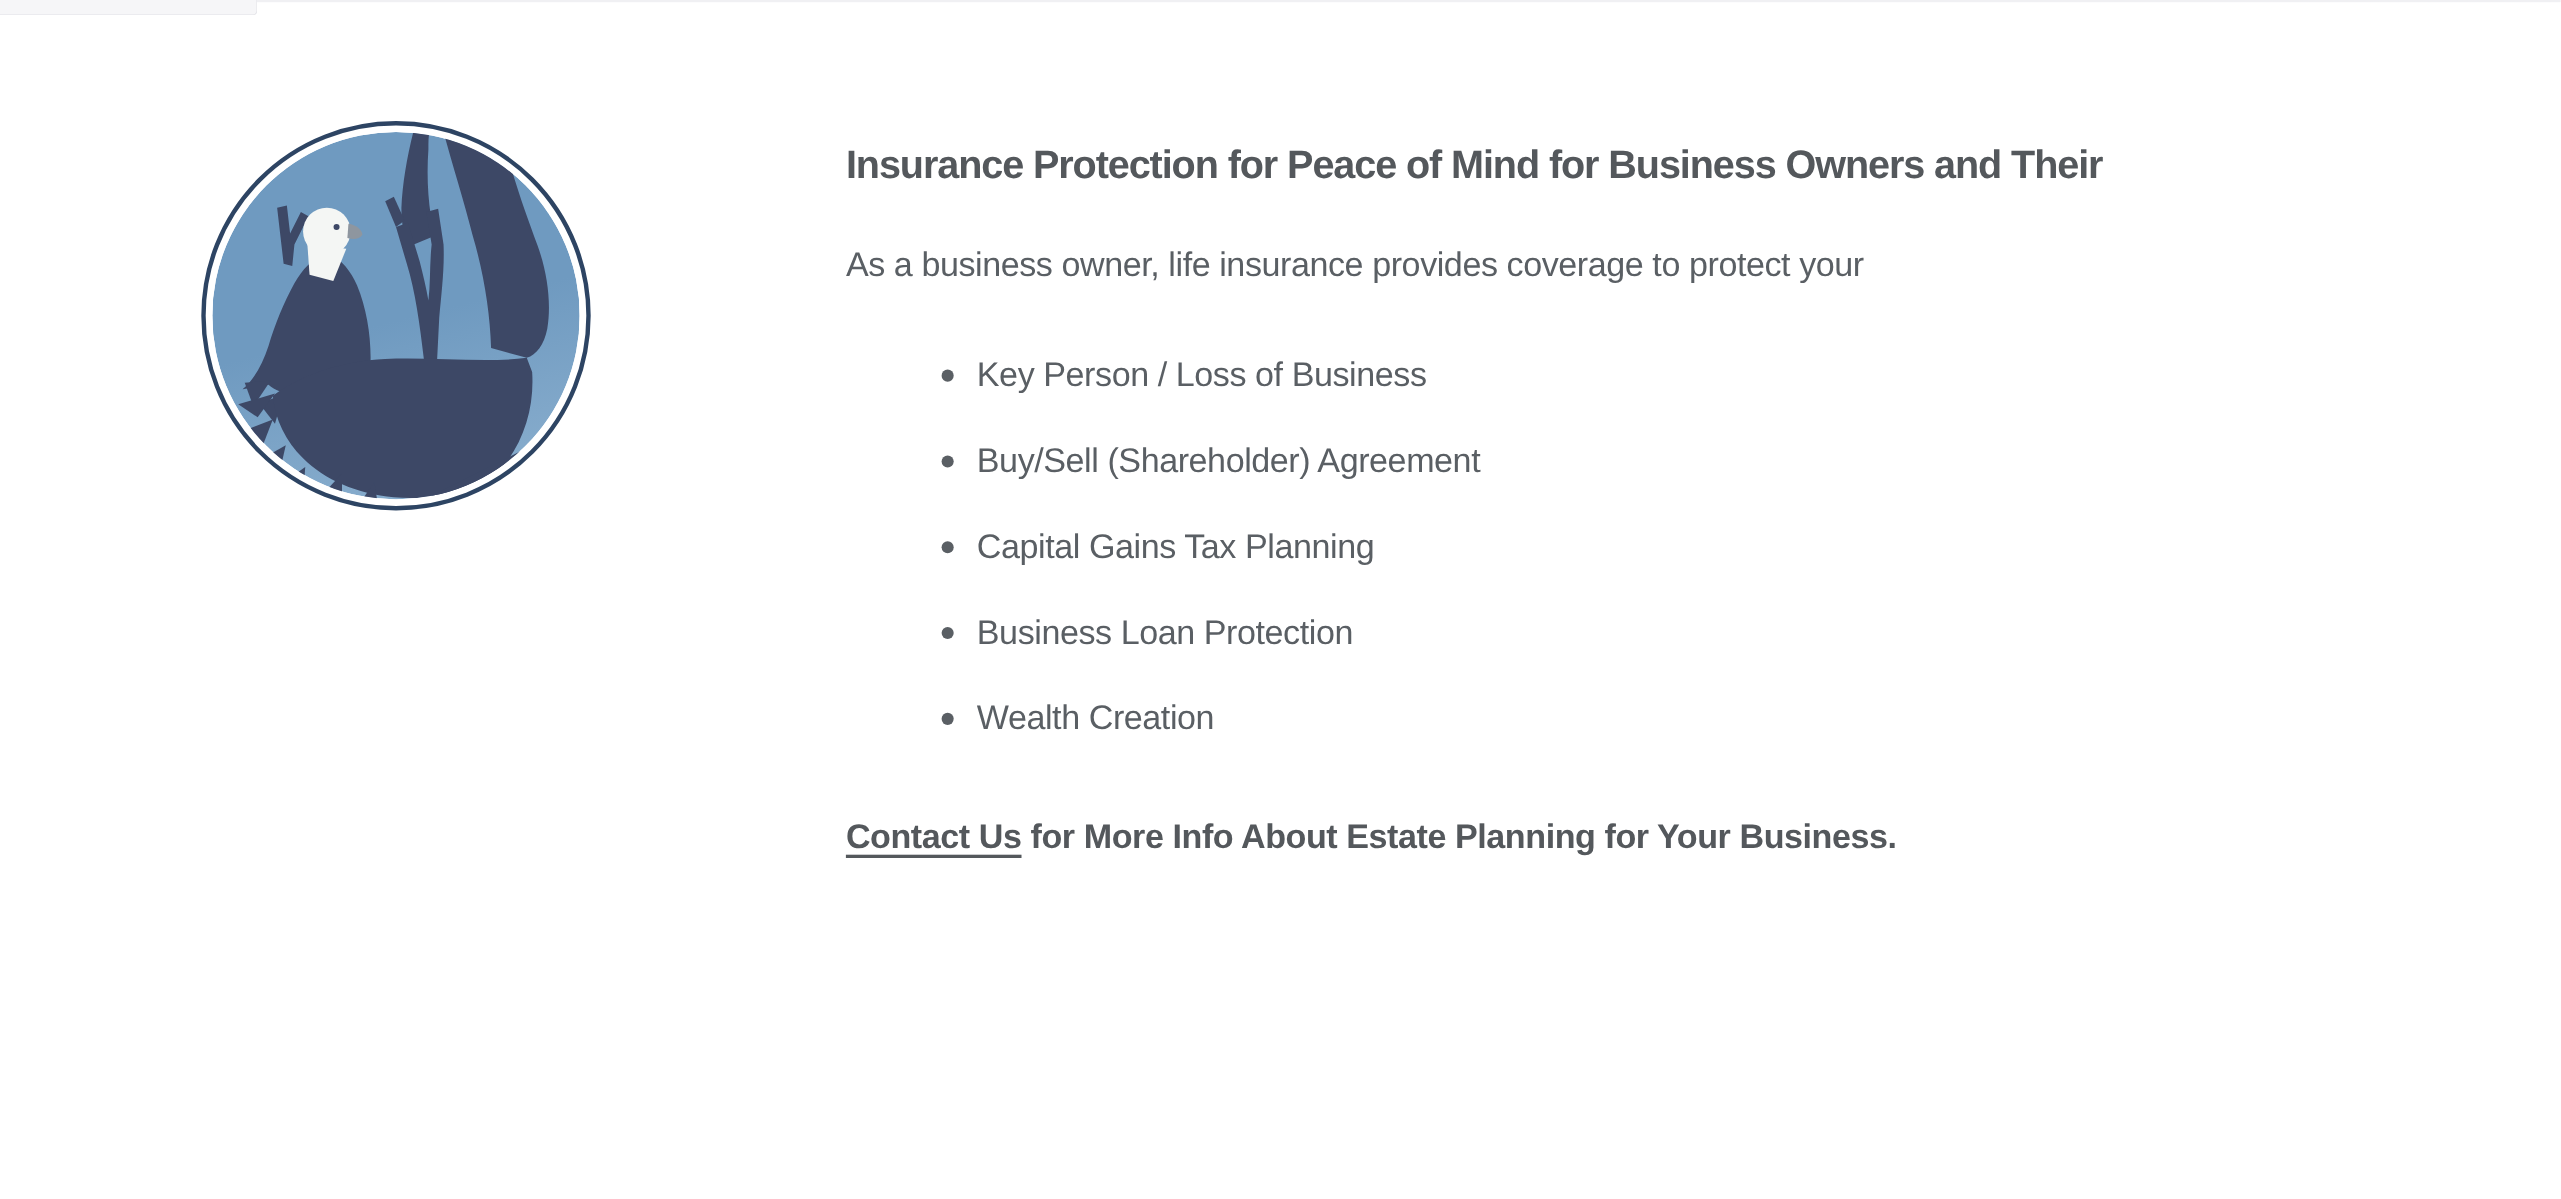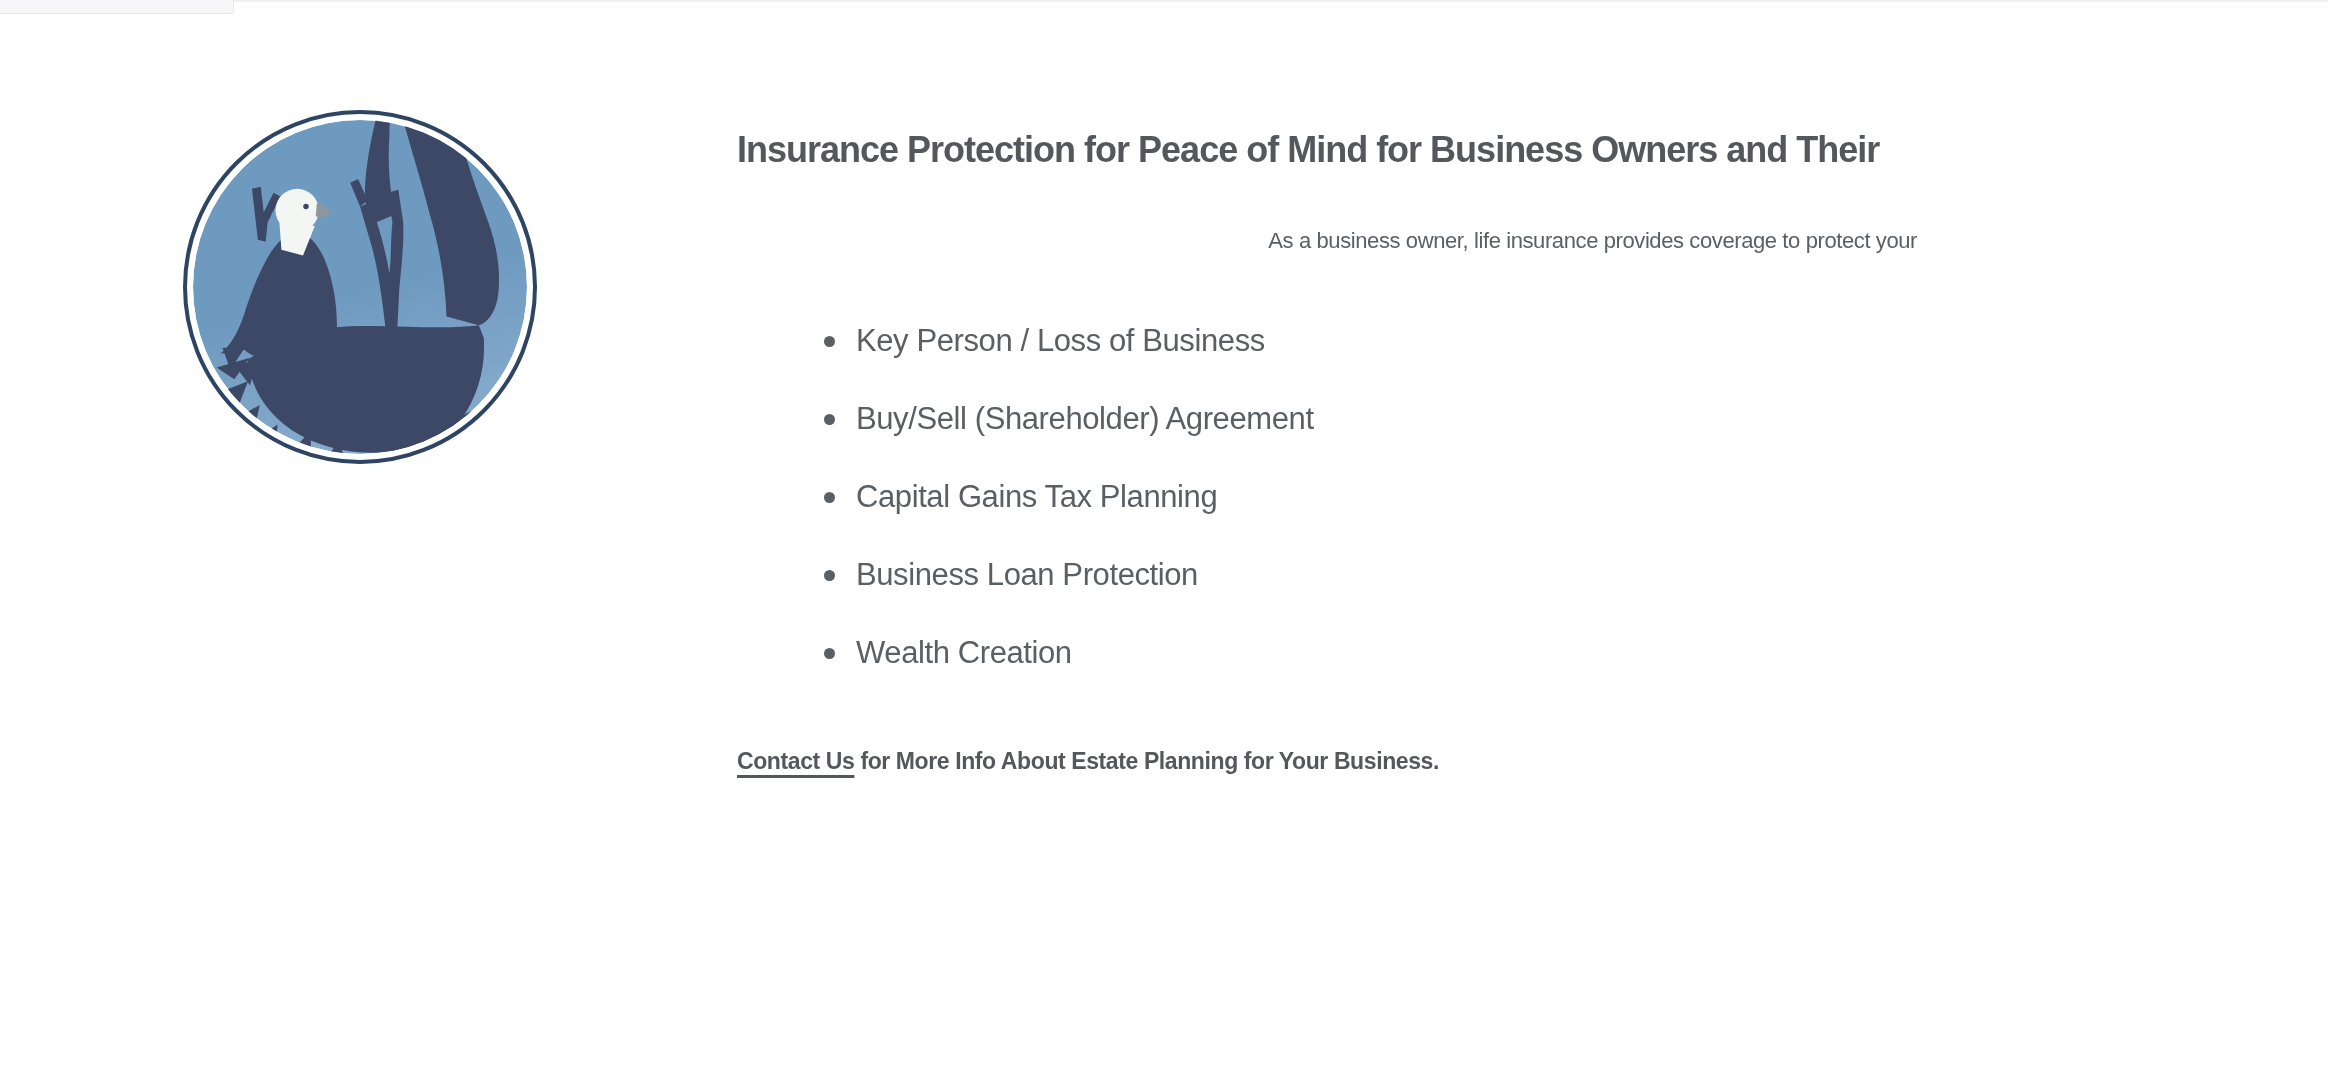--- a/index.html
+++ b/index.html
@@ -28,50 +28,50 @@
     width:334px; height:334px;
     border:4px solid var(--logo_ring,#2d4463);
     border-radius:50%;
     padding:6px;
     background:#fff;
     box-sizing:content-box;
   }
   .logo-wrap svg { display:block; width:334px; height:334px; }
 
   .content {
-    position:absolute; left:737px; top:118px; width:1180px;
+    position:absolute; left:769px; top:118px; width:1180px;
     color:var(--body_text,#5a5f64);
   }
   .heading {
     font-size:36px; font-weight:700; letter-spacing:-1px;
     line-height:64px; color:var(--heading_text,#54585c);
     margin:0;
   }
   .heading .hline { display:block; }
 
   .intro {
     margin:30px 0 0 0;
-    font-size:22px; letter-spacing:-0.4px; line-height:58px;text-align:right;
+    font-size:31px; letter-spacing:-0.4px; line-height:58px;
   }
   .intro .pline { display:block; }
 
   .bullet-list { margin:32px 0 0 0; padding:0; list-style:none; }
   .bullet-list li {
     height:78px; display:flex; align-items:center;
     font-size:31px; letter-spacing:-0.4px;
   }
   .dot {
     width:11px; height:11px; border-radius:50%;
     background:var(--body_text,#5a5f64);
     margin-left:87px; margin-right:21px; flex:0 0 auto;
   }
 
   .contact-line {
     margin:48px 0 0 0;
-    font-size:23px; font-weight:700; letter-spacing:-0.4px; line-height:42px;
+    font-size:31px; font-weight:700; letter-spacing:-0.4px; line-height:42px;
     color:var(--heading_text,#54585c);
   }
   .contact-line a {
     color:var(--link_text,#54585c);
     text-decoration:underline;
     text-decoration-thickness:3px;
     text-underline-offset:6px;
     cursor:pointer;
   }
 </style>

